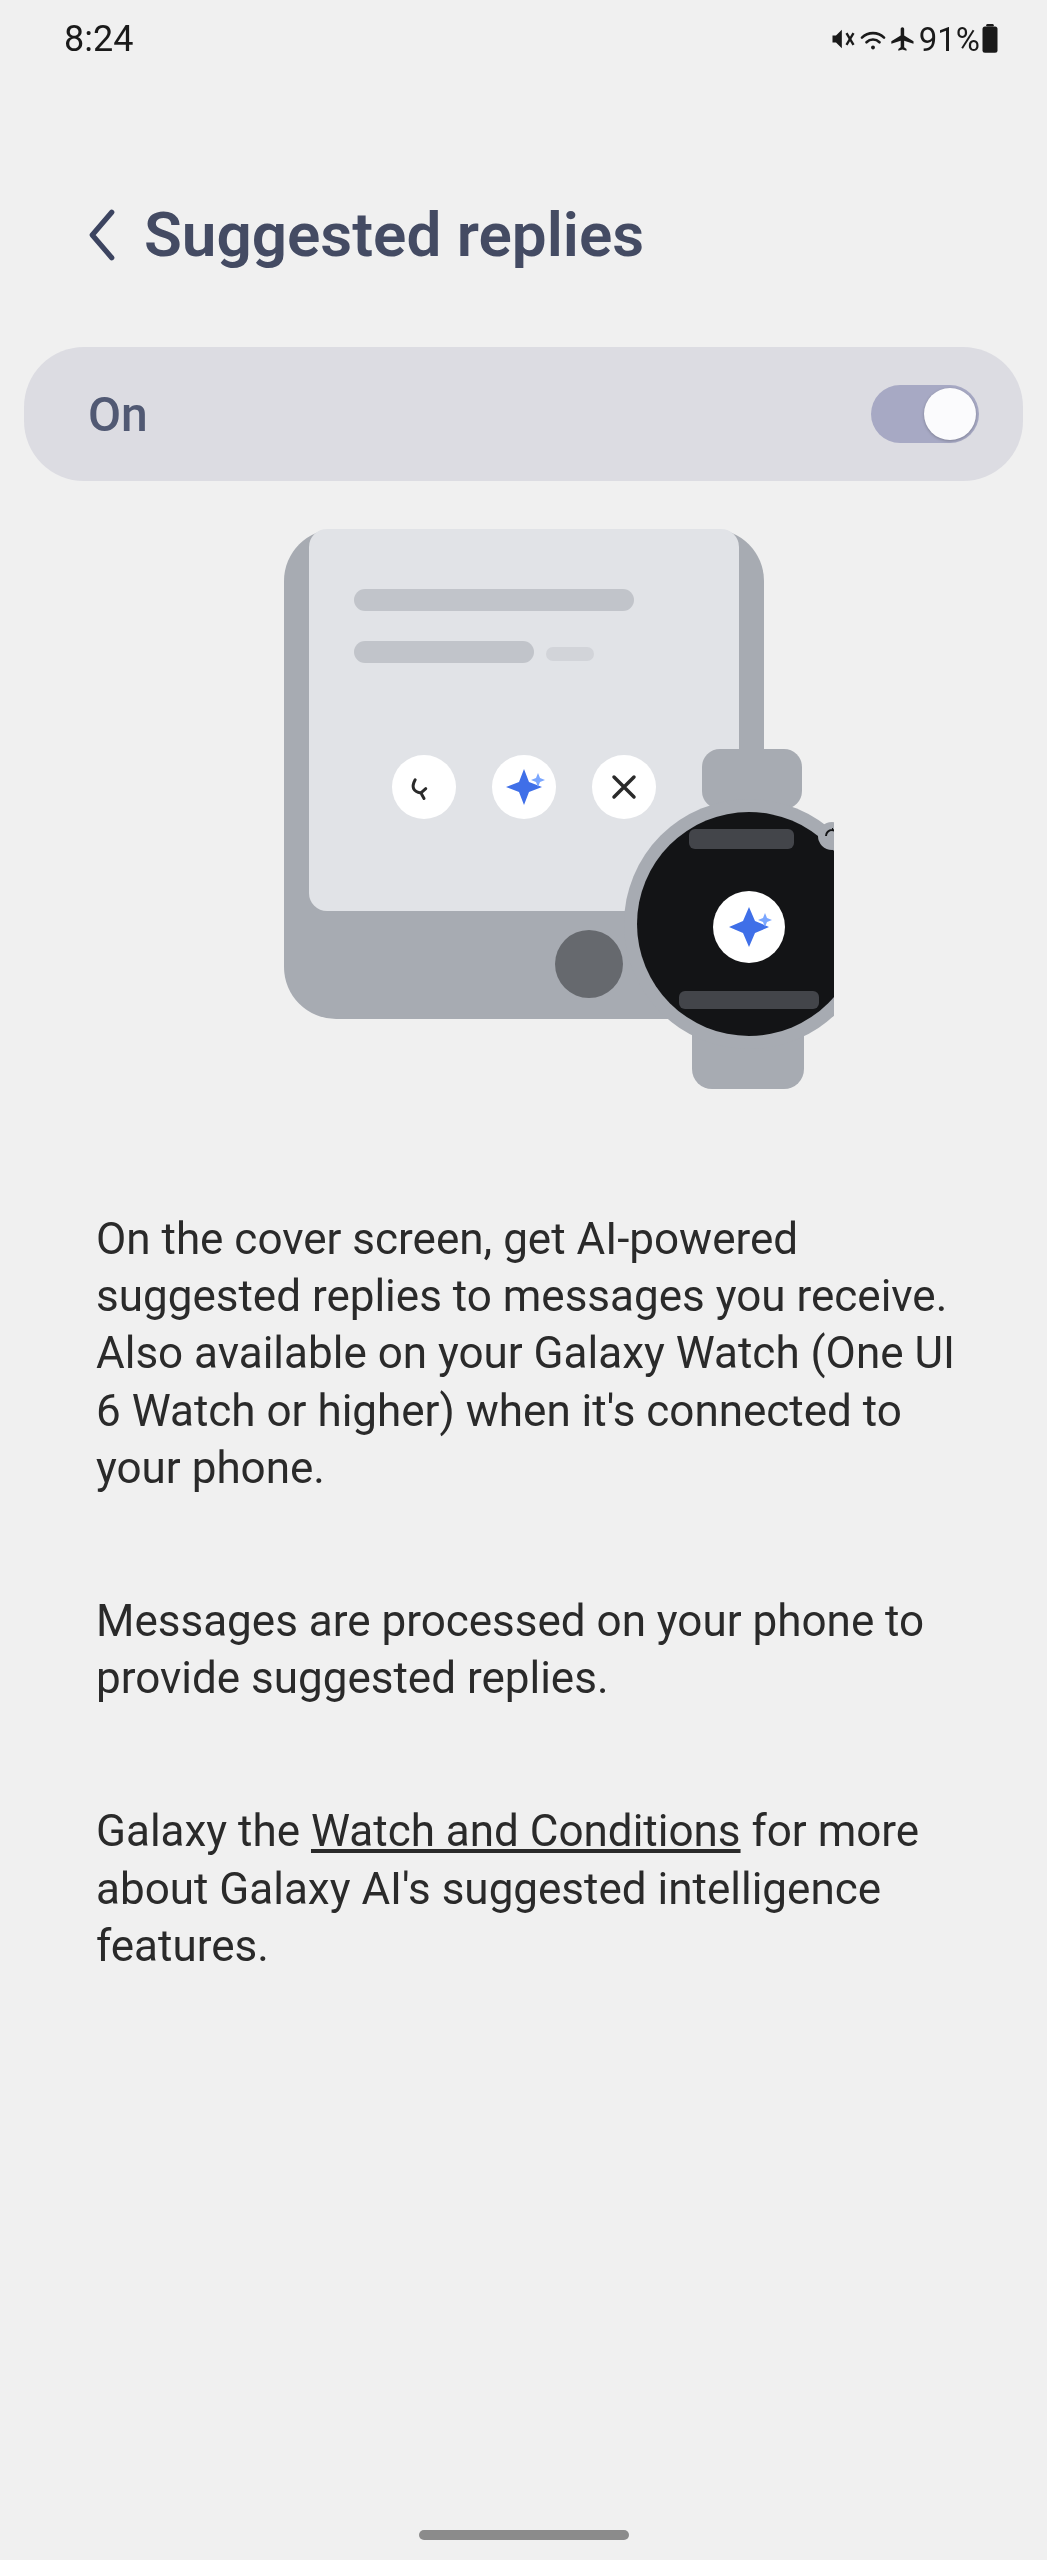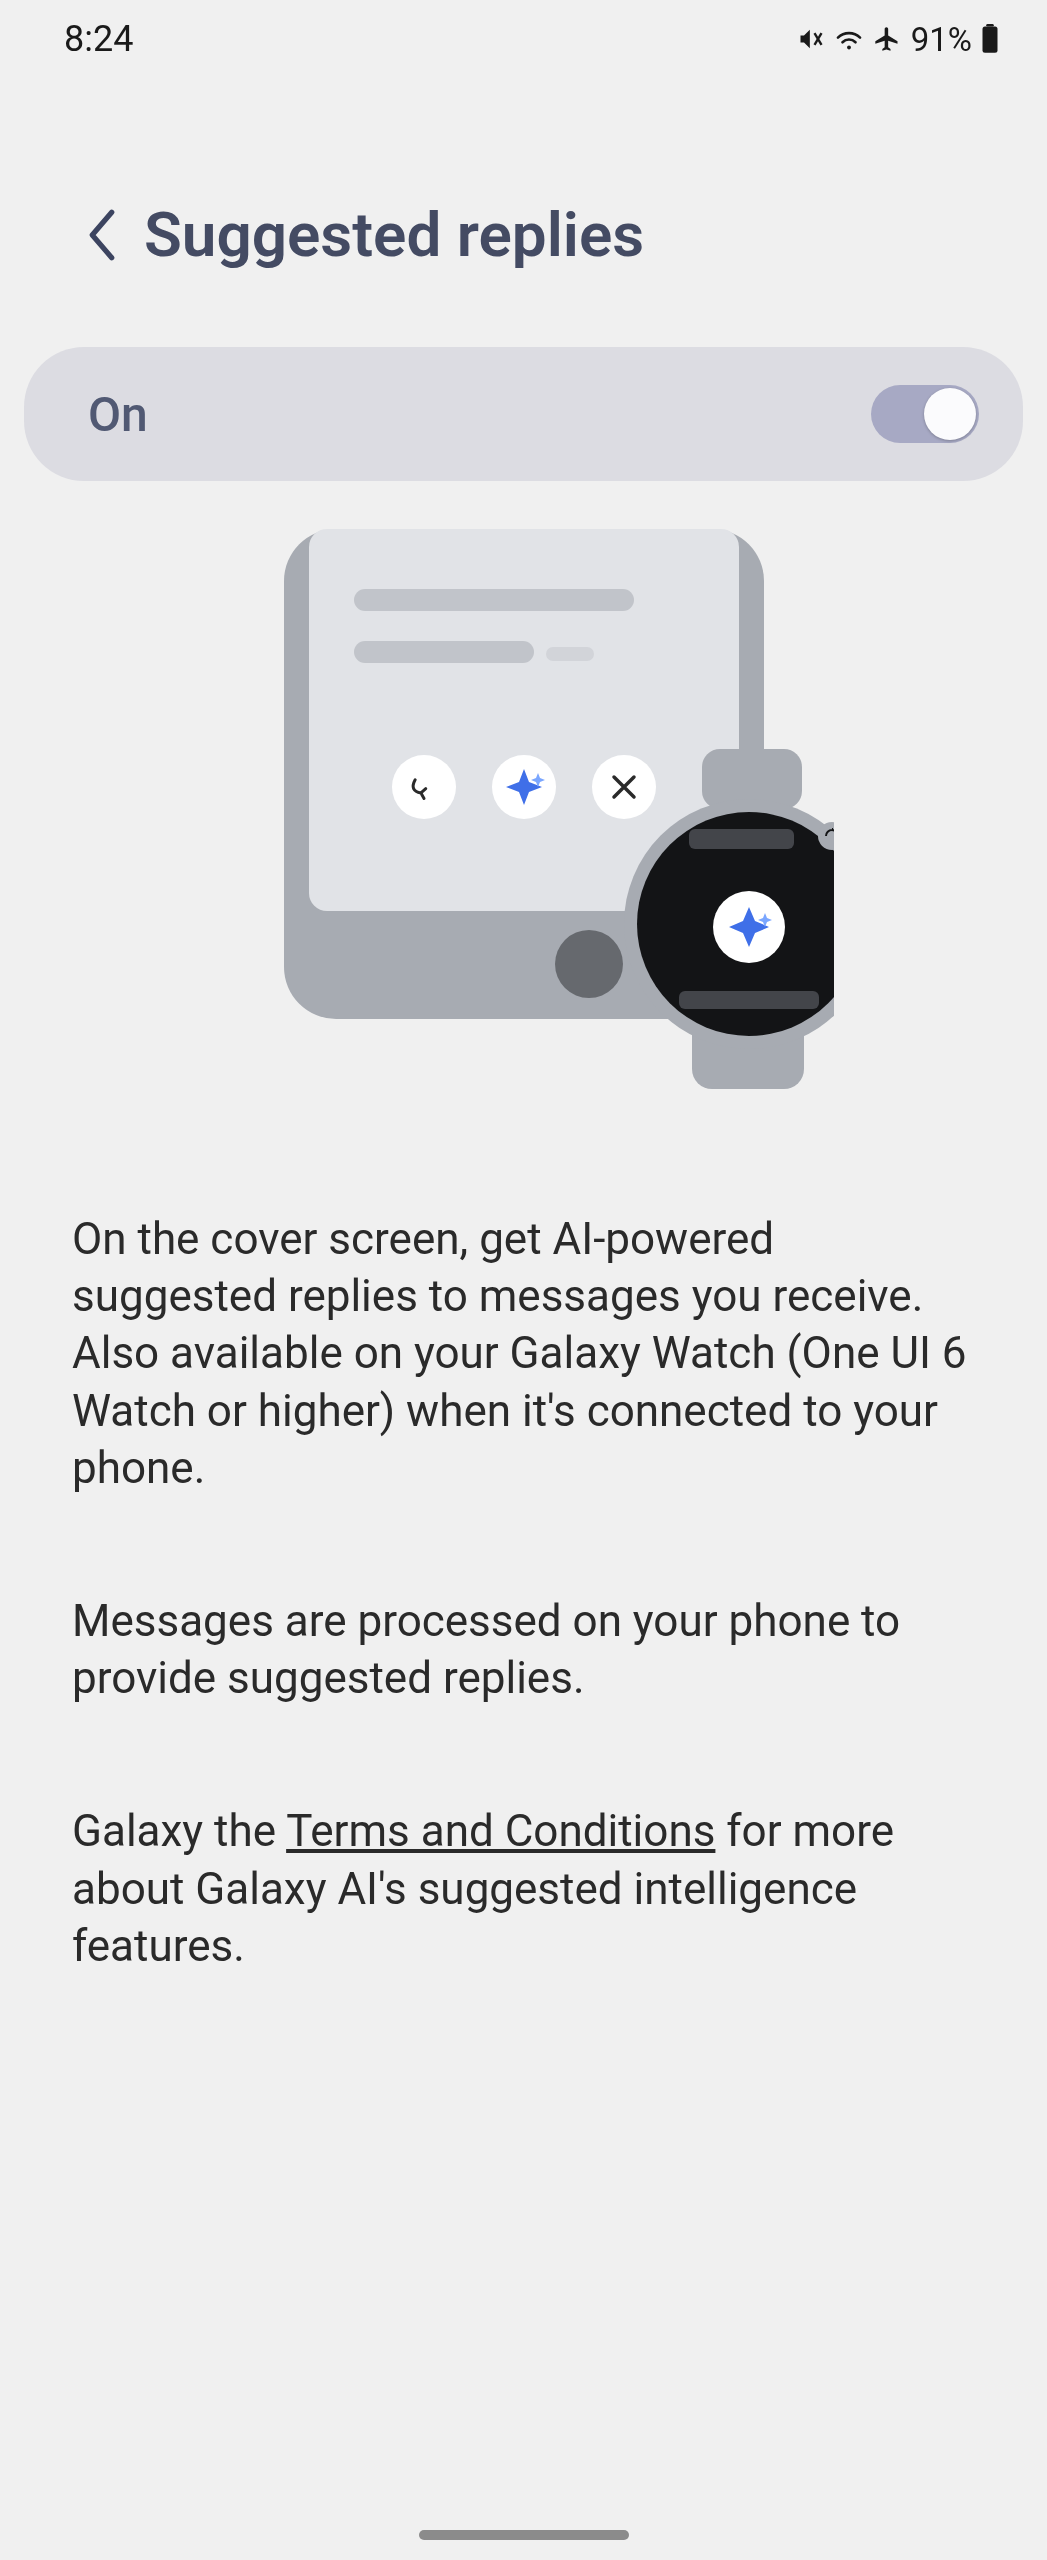--- a/index.html
+++ b/index.html
@@ -18,21 +18,21 @@
     justify-content: space-between;
     align-items: center;
     padding: 18px 47px 18px 64px;
     font-size: 36px;
     color: #1a1a1a;
     font-weight: 400;
   }
   .status-right {
     display: flex;
     align-items: center;
-    gap: 8px;
+    gap: 0;
     font-size: 33px;
     font-weight: 400;
   }
   .status-right .pct { margin-left: 2px; }
   .status-icon { display: inline-flex; align-items: center; }
 
   .header {
     display: flex;
     align-items: center;
     gap: 20px;
@@ -85,20 +85,21 @@
   }
 
   .illustration {
     display: flex;
     justify-content: center;
     margin-top: 48px;
   }
 
   .body-text {
     padding: 112px 72px 0 72px;
+    margin-left: 24px;
   }
   .body-text p {
     font-size: 44px;
     line-height: 1.30;
     color: #2a2a2a;
     margin-bottom: 96px;
     font-weight: 400;
   }
   .body-text p:last-child { margin-bottom: 0; }
   .tac-link { text-decoration: underline; }
@@ -203,17 +204,17 @@
       <path d="M551 384 l2 5 l5 2 l-5 2 l-2 5 l-2 -5 l-5 -2 l5 -2 z" fill="#7aa6ff"></path>
       <rect x="465" y="462" width="140" height="18" rx="6" fill="#43454a"></rect>
     </g>
   </svg>
 </div>
 
 <div class="body-text">
   <p>On the cover screen, get AI-powered suggested replies to messages you receive. Also available on your Galaxy Watch (One UI 6 Watch or higher) when it's connected to your phone.</p>
   <p>Messages are processed on your phone to provide suggested replies.</p>
   <p>
-    <span>Galaxy the </span><span class="tac-link">Terms and Conditions</span><span> for more about Galaxy AI's suggested intelligence features.</span>
+    <span>Galaxy the </span><span class="tac-link">Watch and Conditions</span><span> for more about Galaxy AI's suggested intelligence features.</span>
   </p>
 </div>
 
 <div class="nav-bar"></div>
 
 </body></html>

